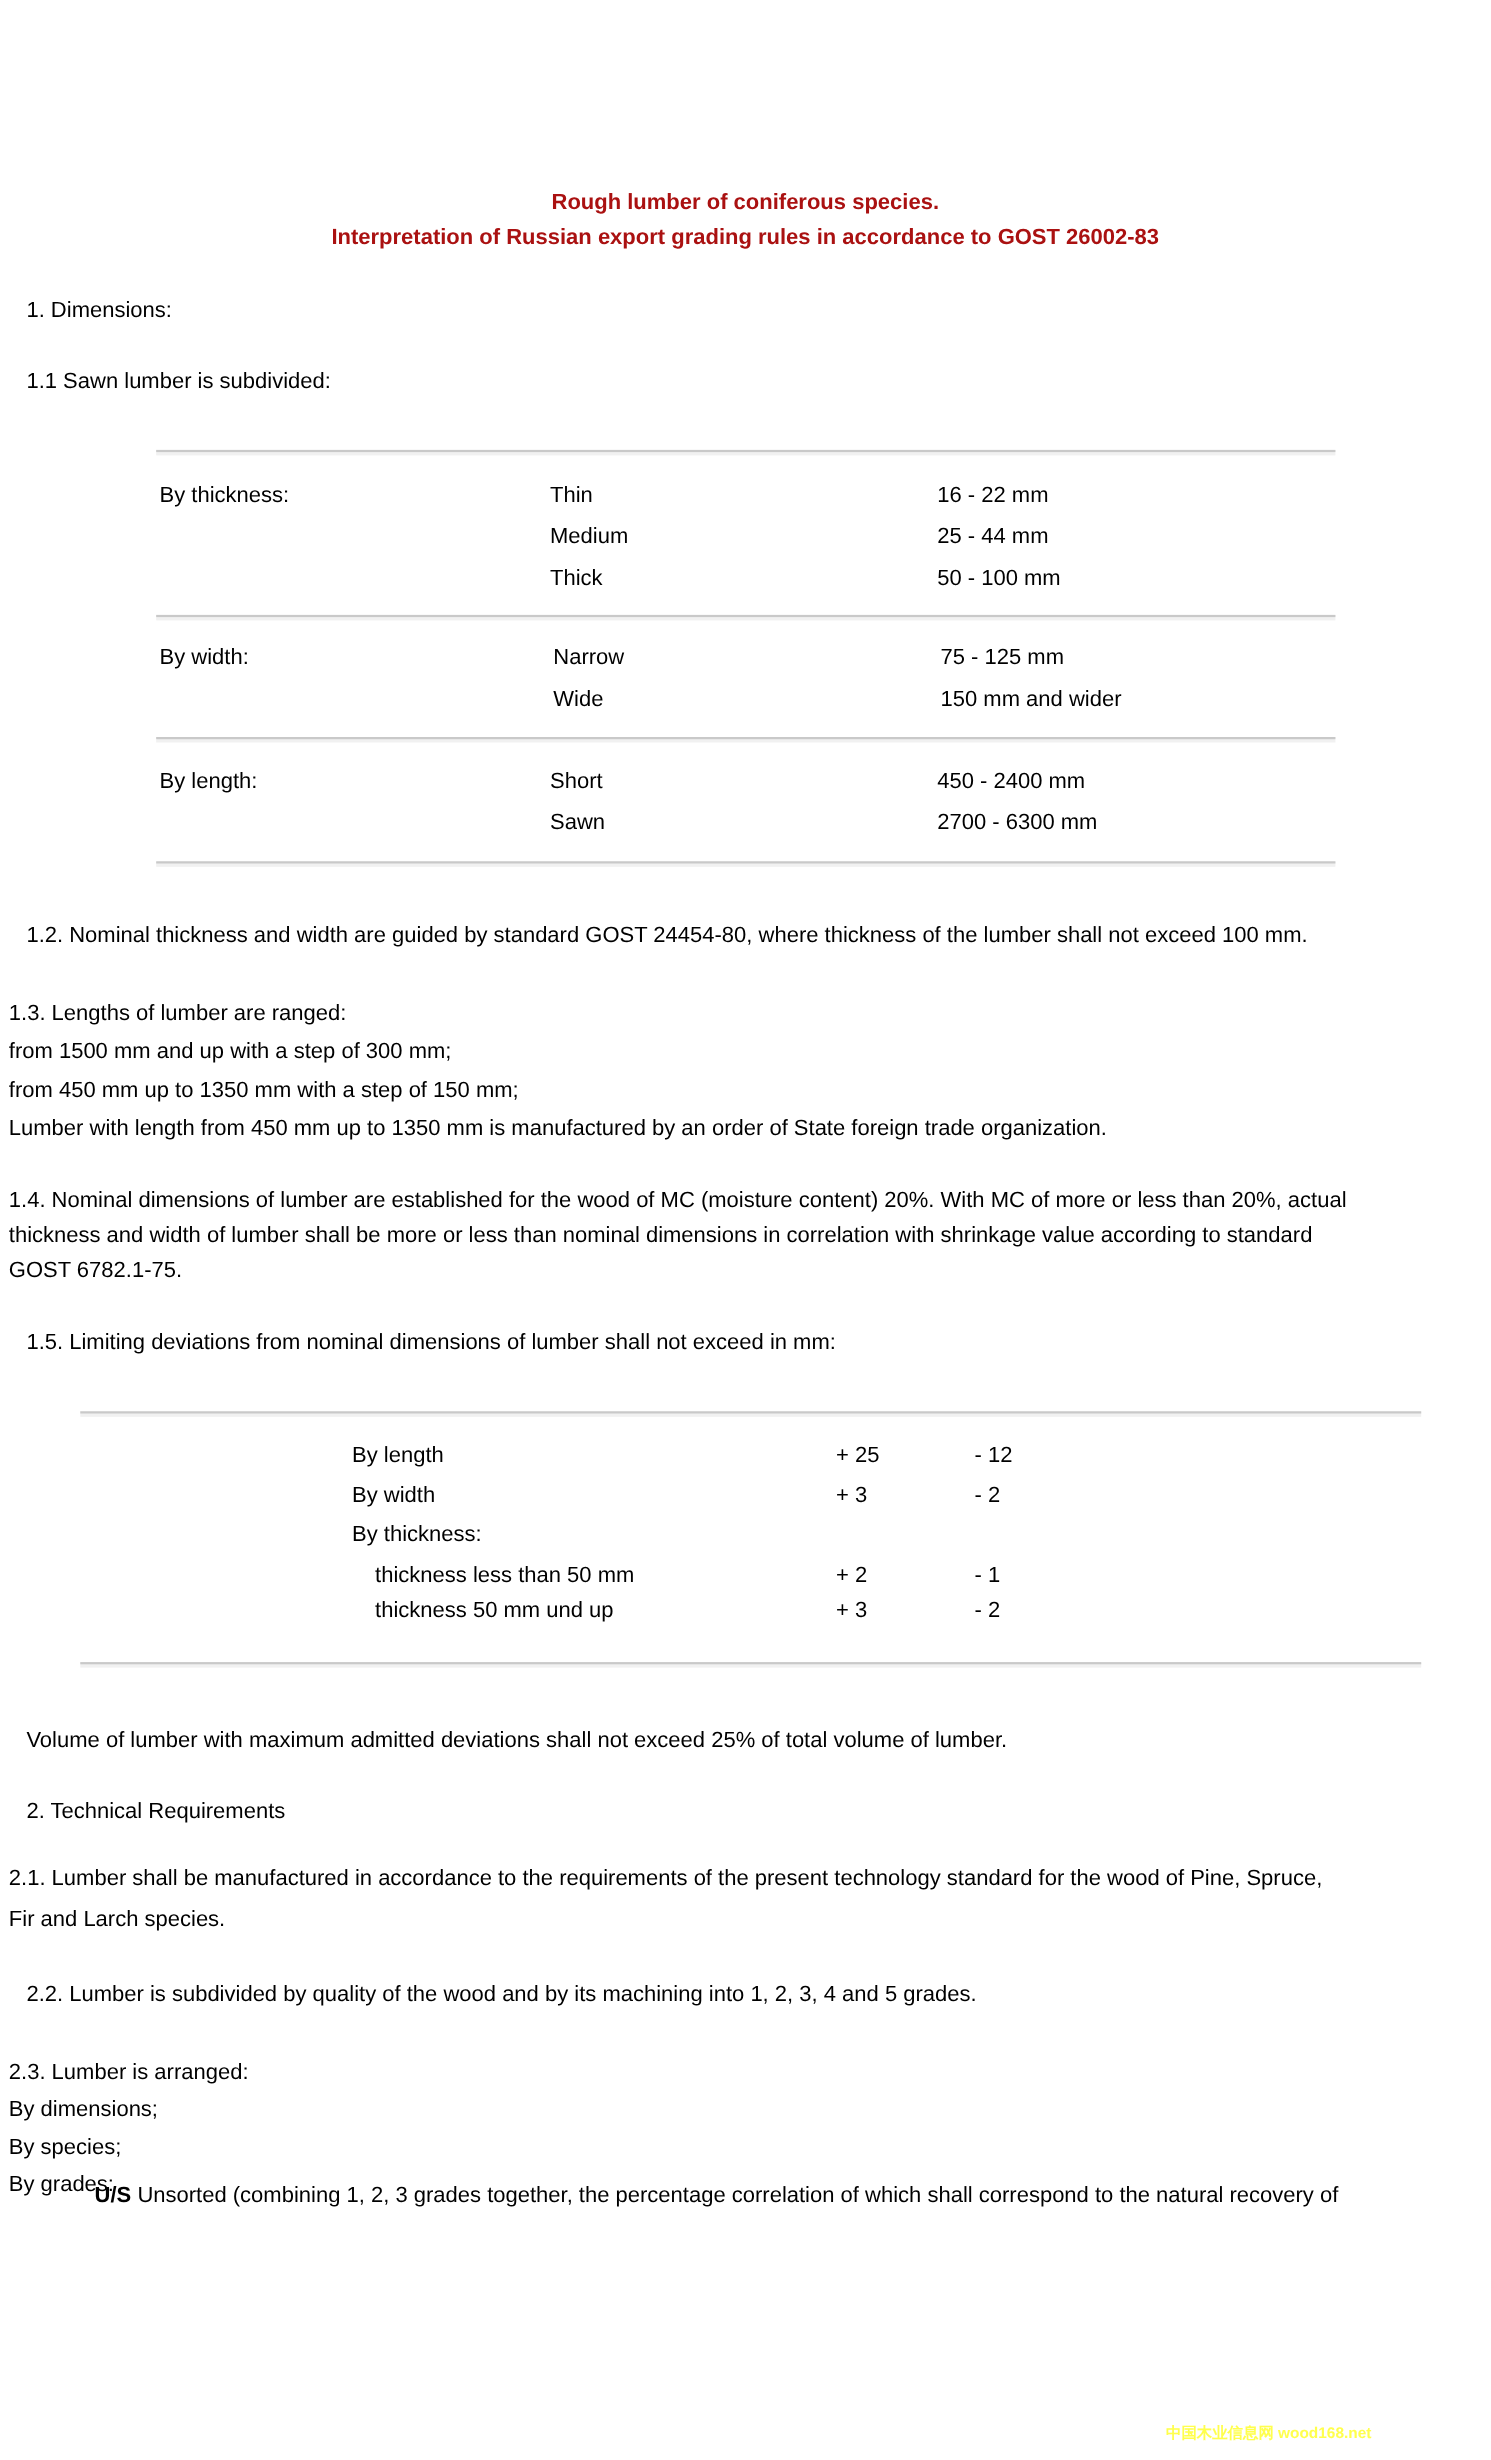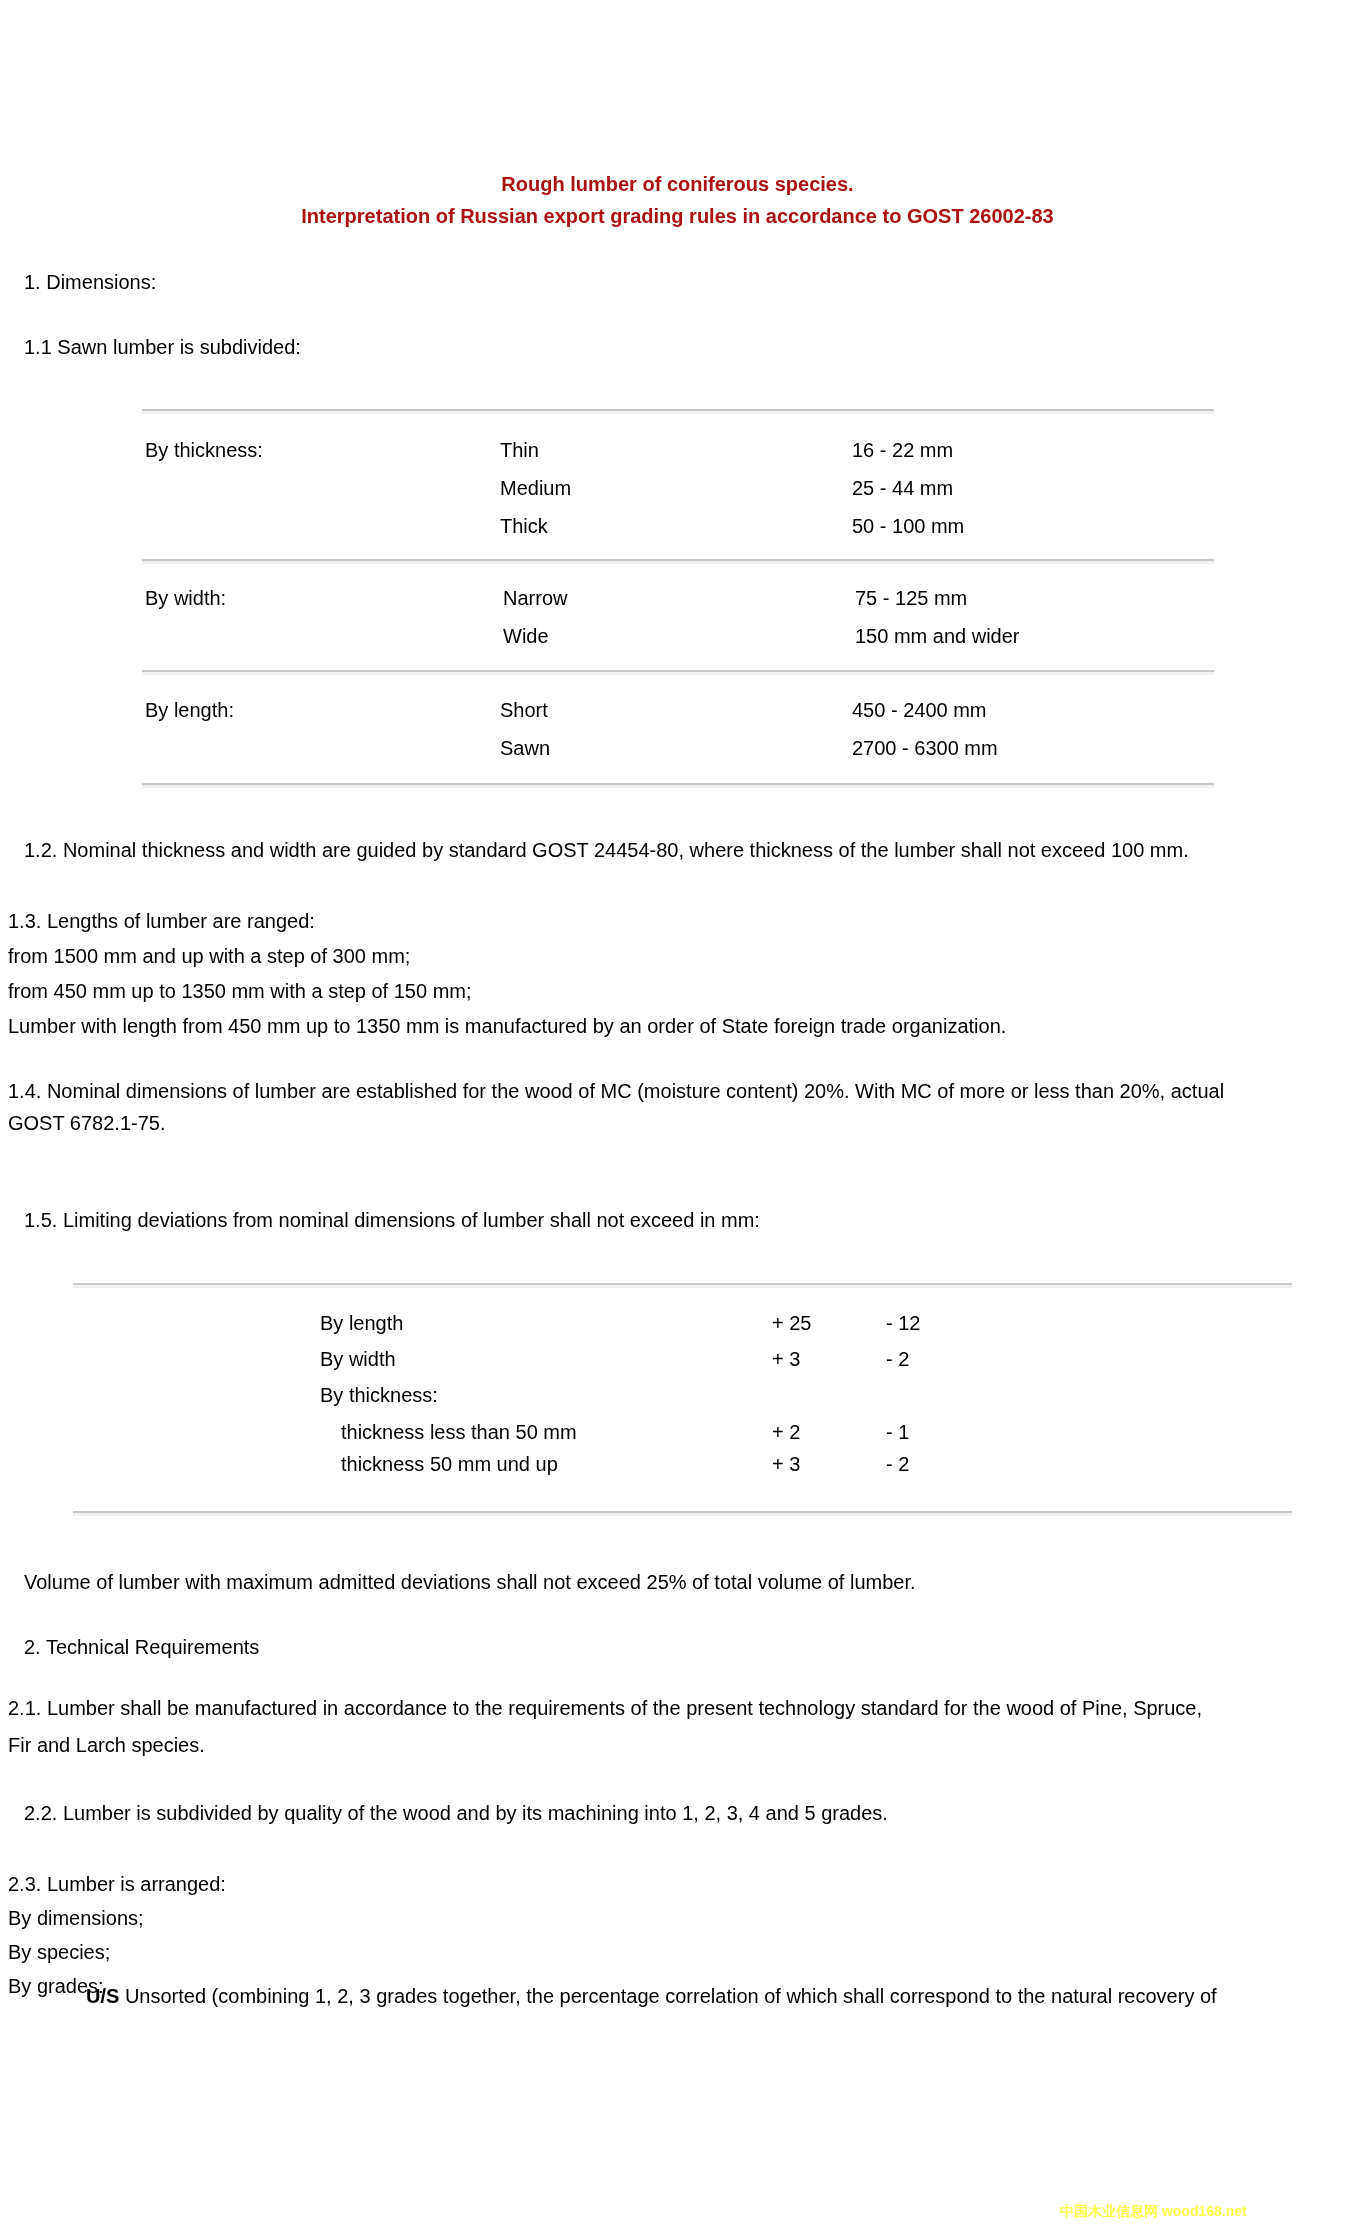--- a/index.html
+++ b/index.html
@@ -34,21 +34,21 @@
     height:3px;
     border-top:2px solid #c9c9c9;
     background:#f1f1f1;
   }
   .t1rule{left:142px; width:1072px;}
   .t2rule{left:73px; width:1219px;}
   .trow{position:absolute; left:0; top:0; width:100%; height:26px;}
   .trow span{position:absolute; line-height:26px; white-space:nowrap;}
   .t1c1{left:145px;} .t1c2{left:500px;} .t1c3{left:852px;}
   .t1c2b{left:503px;} .t1c3b{left:855px;}
-  .t2c1{left:320px;} .t2c1i{left:341px;} .t2c2{left:760px;margin-left:12px;} .t2c3{left:886px;}
+  .t2c1{left:320px;} .t2c1i{left:341px;} .t2c2{left:760px;} .t2c3{left:886px;}
   .usline{position:absolute; left:86px; top:1983px; line-height:26px; white-space:nowrap;}
   .usline .uslabel{font-weight:bold;}
   .watermark{
     position:absolute;
     left:1060px; top:2203px;
     font-size:14px;
     font-weight:bold;
     color:#FFFF4D;
     white-space:nowrap;
   }
@@ -116,20 +116,21 @@
 
   <div class="block lh35" style="top:904px">
     <div>1.3. Lengths of lumber are ranged:</div>
     <div>from 1500 mm and up with a step of 300 mm;</div>
     <div>from 450 mm up to 1350 mm with a step of 150 mm;</div>
     <div>Lumber with length from 450 mm up to 1350 mm is manufactured by an order of State foreign trade organization.</div>
   </div>
 
   <div class="block lh32" style="top:1075px">
     <div>1.4. Nominal dimensions of lumber are established for the wood of MC (moisture content) 20%. With MC of more or less than 20%, actual</div>
+    <div>thickness and width of lumber shall be more or less than nominal dimensions in correlation with shrinkage value according to standard</div>
     <div>GOST 6782.1-75.</div>
   </div>
 
   <div class="line" style="top:1207px">1.5. Limiting deviations from nominal dimensions of lumber shall not exceed in mm:</div>
 
   <div class="rule t2rule" style="top:1283px"></div>
 
   <div class="trow" style="top:1310px">
     <span class="t2c1">By length</span>
     <span class="t2c2">+ 25</span>

